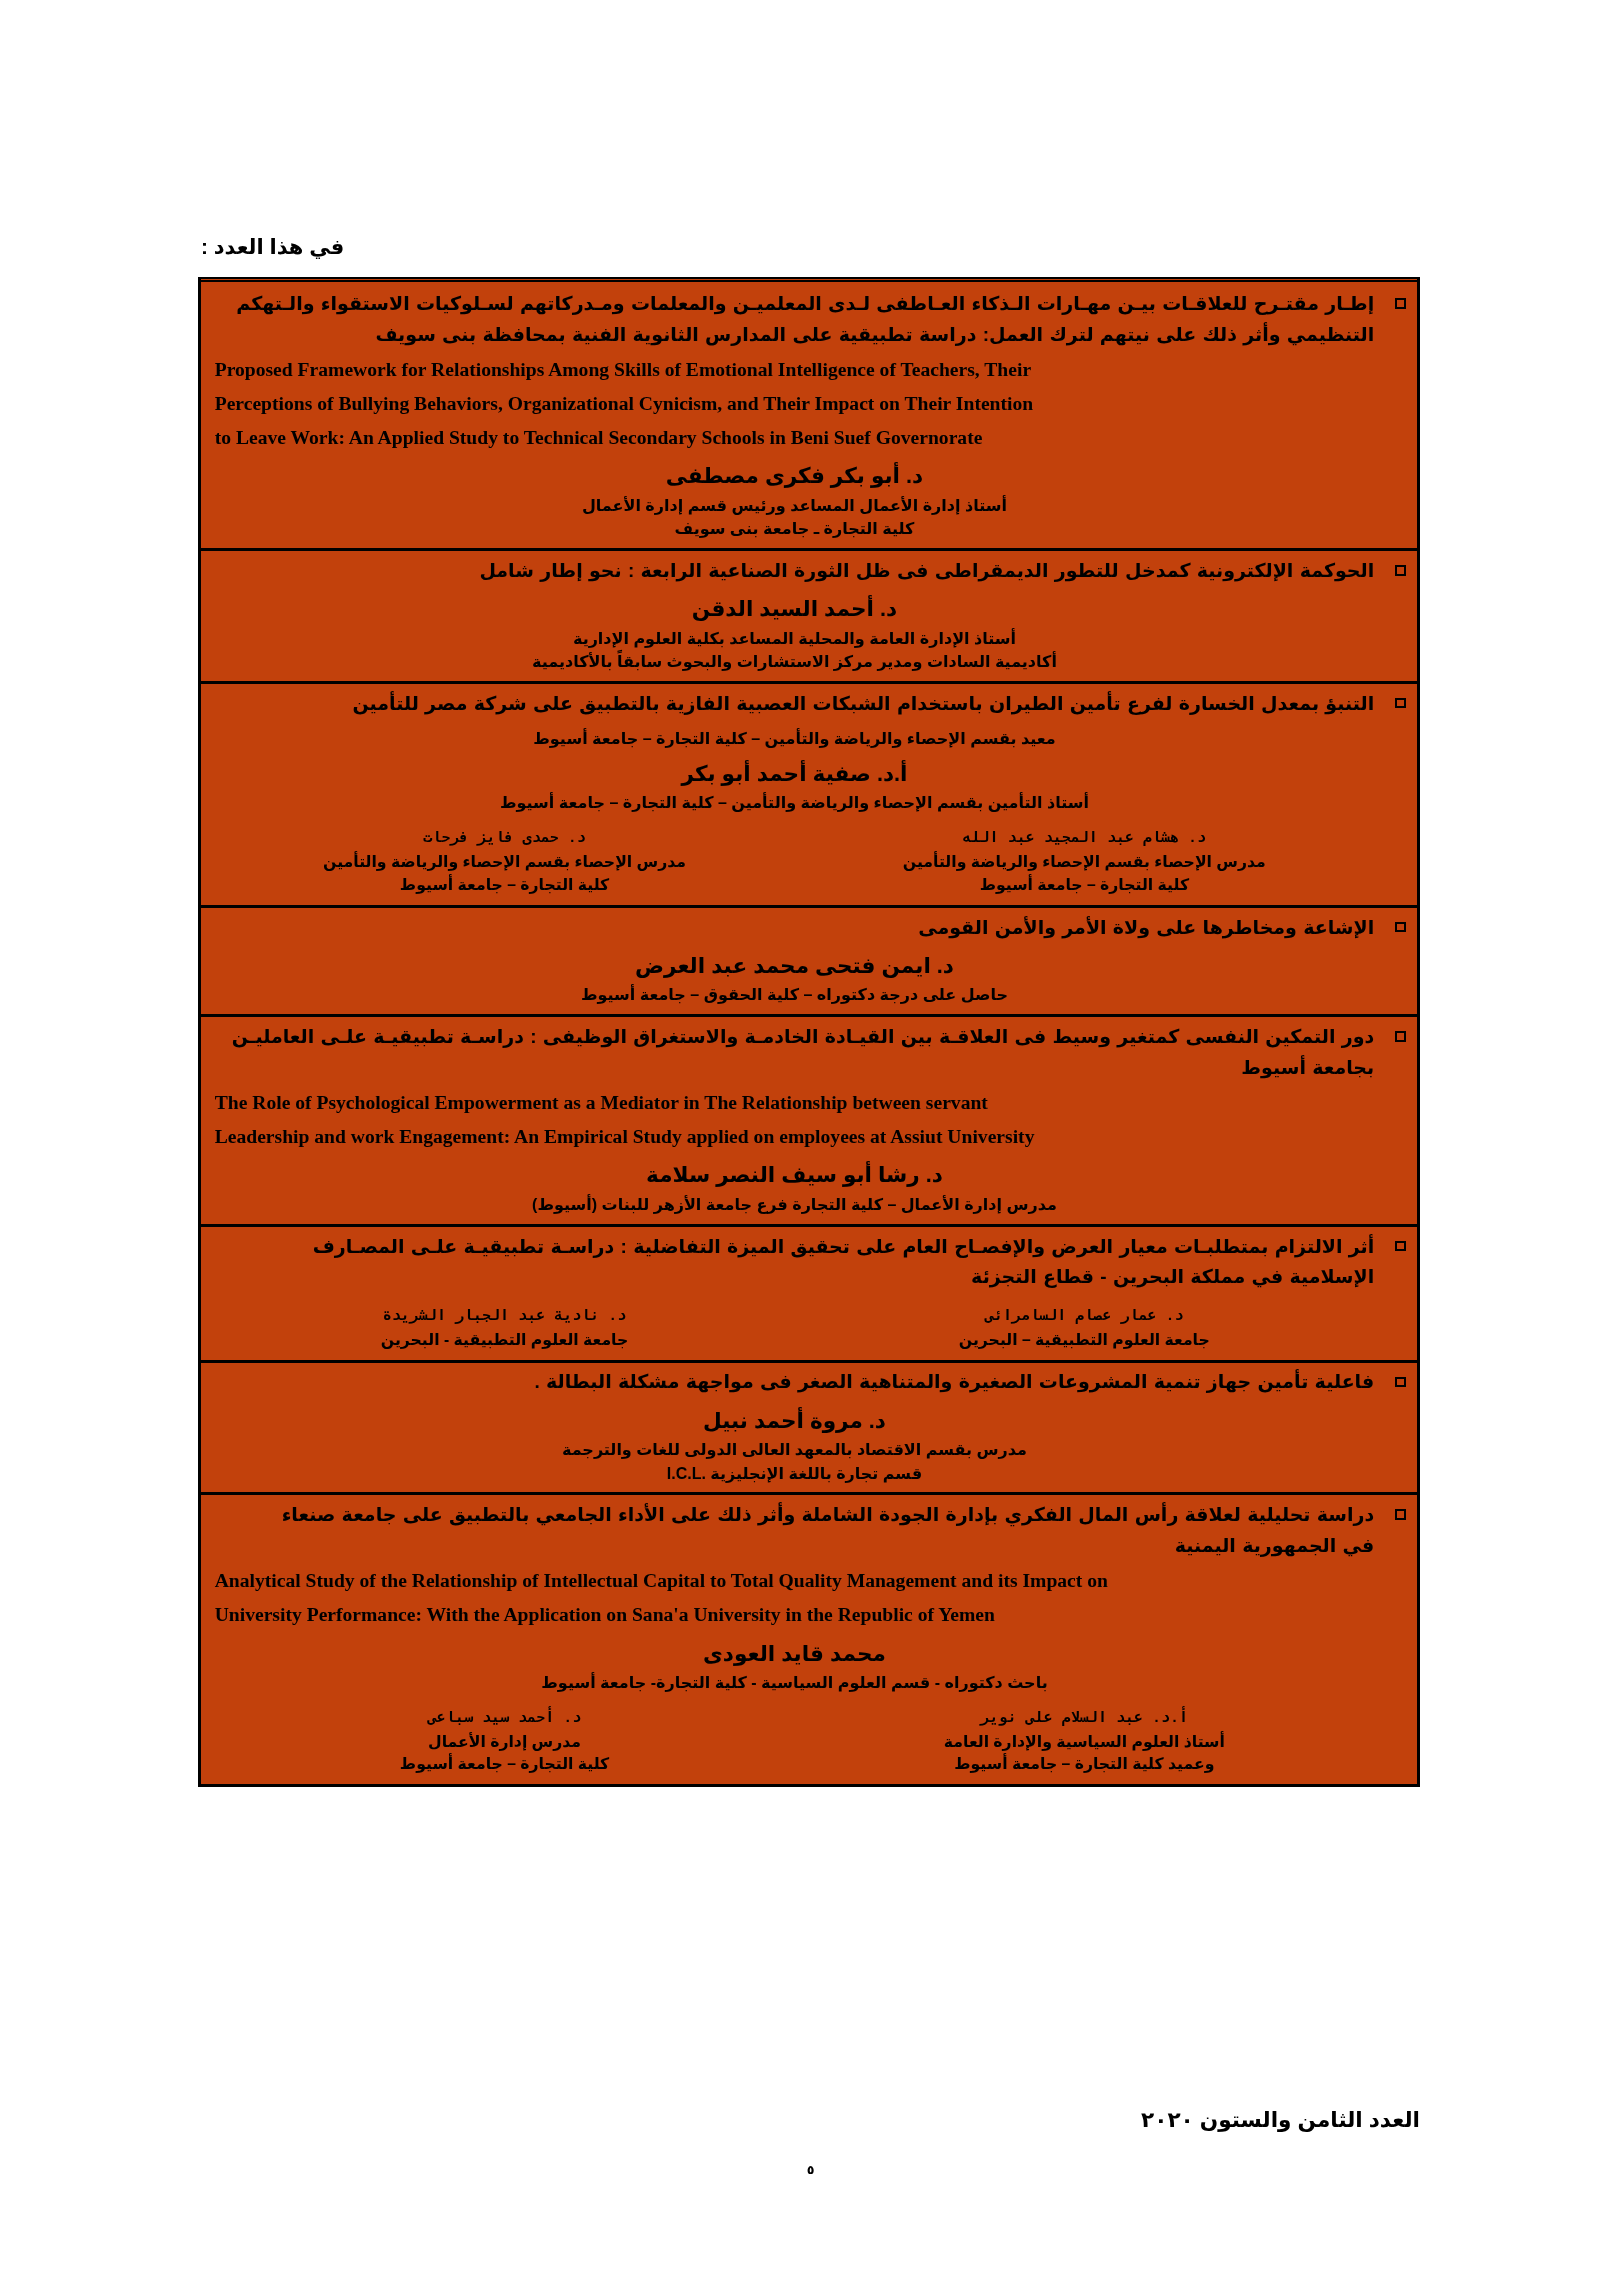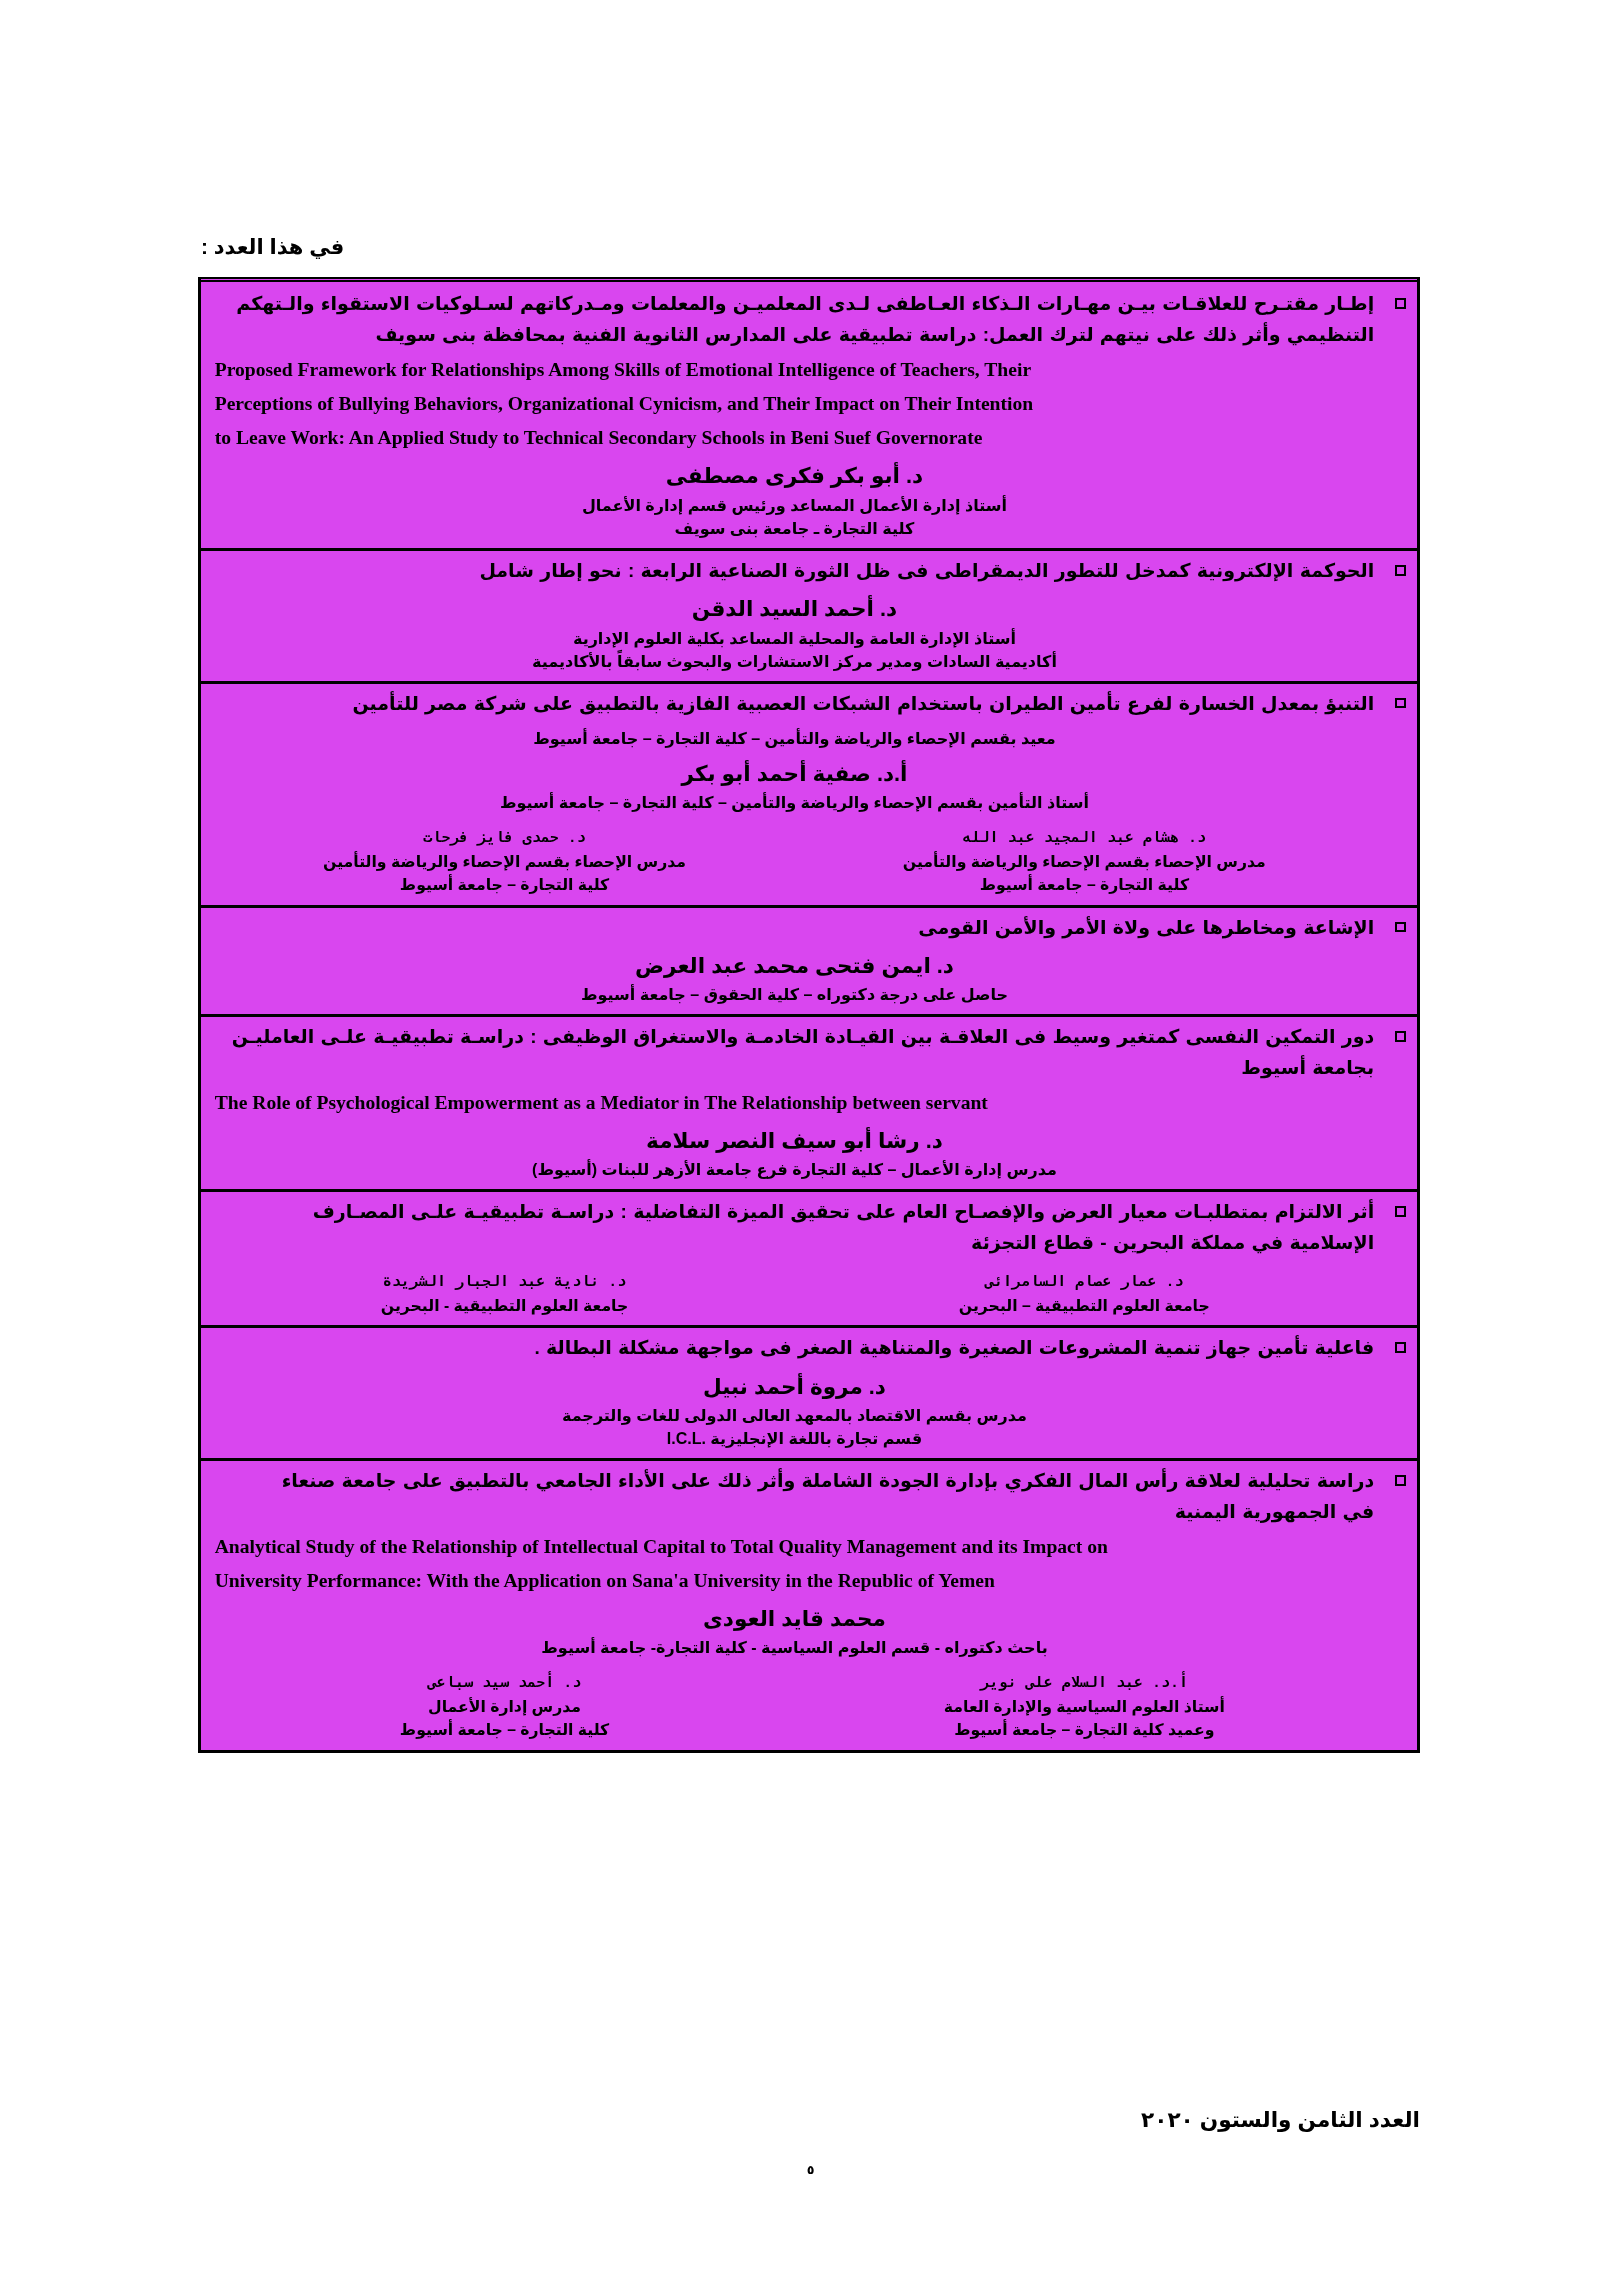--- a/index.html
+++ b/index.html
@@ -48,21 +48,21 @@
 
   
   .toc-table {
     position: absolute;
     top: 277px;
     right: 201px;
     width: 1222px;
     border: 3.9px solid #000;
     border-top: 2.9px solid #000;
     box-sizing: border-box;
-    background: #d946ef;
+    background: #c2410c;
   }
   .toc-table .top-hair {
     height: 2px;
     border-top: 2px solid #000;
     margin: 1px 0 0 0;
   }
 
   .entry {
     display: flex;
     flex-direction: row;
@@ -259,20 +259,21 @@
               <div class="author-aff">حاصل على درجة دكتوراه – كلية الحقوق – جامعة أسيوط</div>
             </div>
           </div>
         </div>
         <div class="entry">
           <div class="bullet-cell"><span class="bullet-glyph"></span></div>
           <div class="entry-body">
             <div class="title-ar">دور التمكين النفسى كمتغير وسيط فى العلاقـة بين القيـادة الخادمـة والاستغراق الوظيفى : دراسـة تطبيقيـة علـى العامليـن</div>
             <div class="title-ar single">بجامعة أسيوط</div>
             <div class="title-en">The Role of Psychological Empowerment as a Mediator in The Relationship between servant</div>
+            <div class="title-en last">Leadership and work Engagement: An Empirical Study applied on employees at Assiut University</div>
             <div class="author-block">
               <div class="author-name">د. رشا أبو سيف النصر سلامة</div>
               <div class="author-aff">مدرس إدارة الأعمال – كلية التجارة فرع جامعة الأزهر للبنات (أسيوط)</div>
             </div>
           </div>
         </div>
         <div class="entry">
           <div class="bullet-cell"><span class="bullet-glyph"></span></div>
           <div class="entry-body">
             <div class="title-ar">أثر الالتزام بمتطلبـات معيار العرض والإفصـاح العام على تحقيق الميزة التفاضلية : دراسـة تطبيقيـة علـى المصـارف</div>

